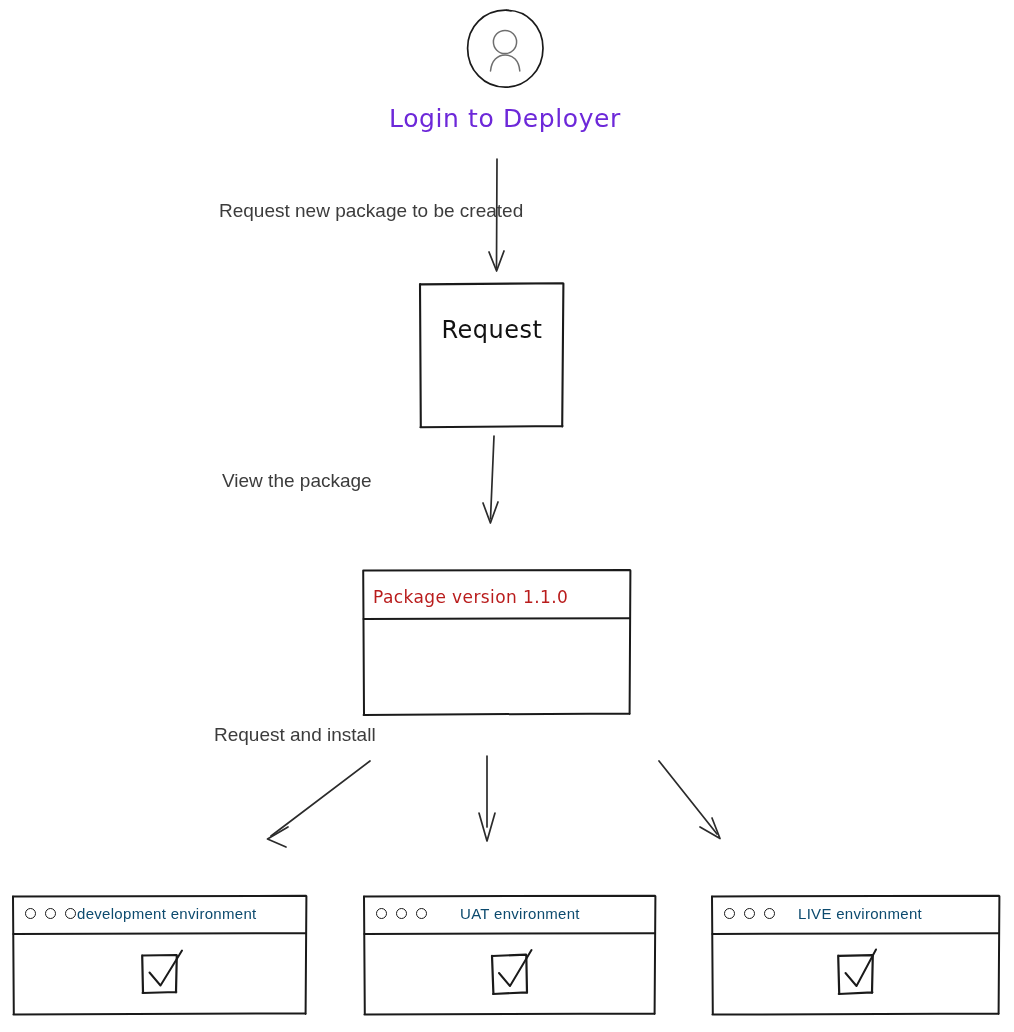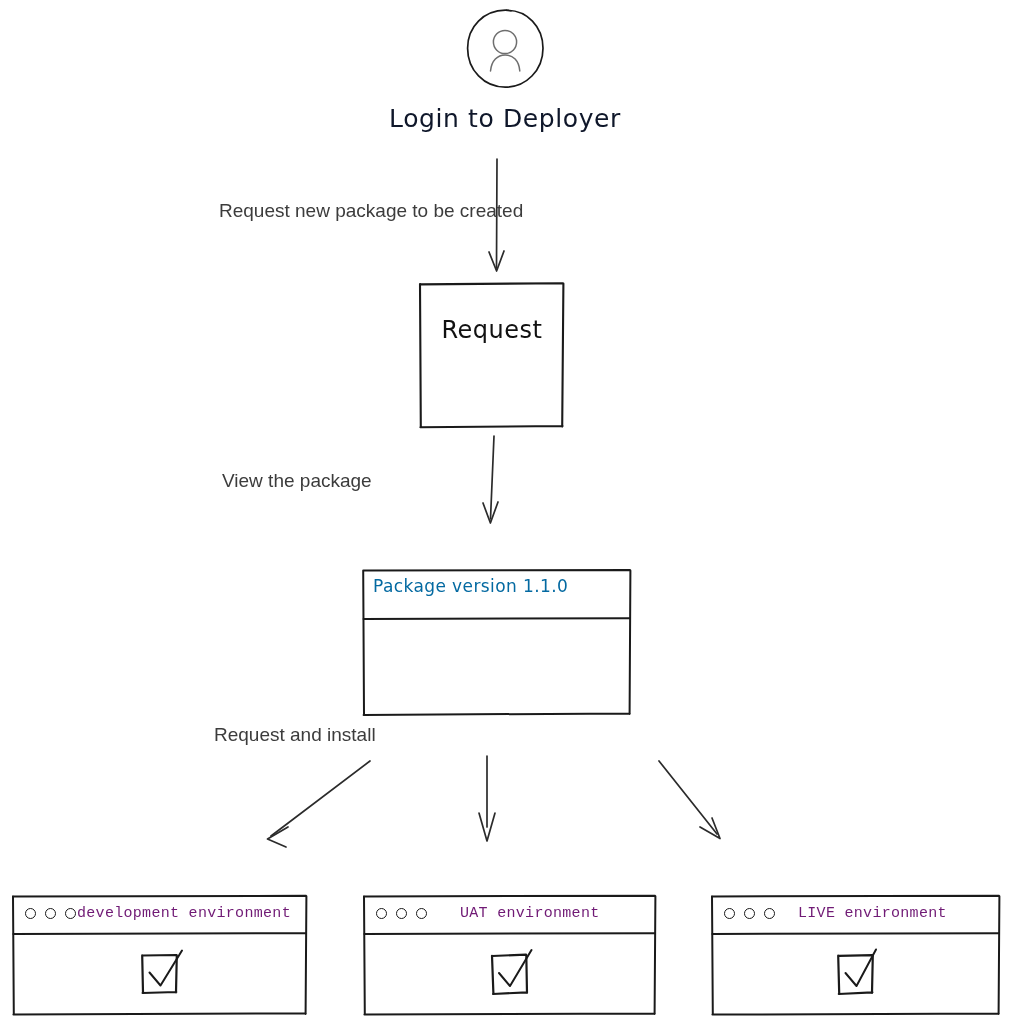--- a/index.html
+++ b/index.html
@@ -41,21 +41,21 @@
     height: 86px;
   }
   #actor-label {
     position: absolute;
     left: -75px;
     top: 96px;
     width: 250px;
     text-align: center;
     font-family: "DejaVu Sans", sans-serif;
     font-size: 25px;
-    color: #0f172a;
+    color: #6d28d9;
     letter-spacing: 0.6px;
     white-space: nowrap;
   }
 
   
   .sketch-box {
     position: absolute;
     background: #ffffff;
   }
   .sketch-box > svg {
@@ -85,24 +85,24 @@
 
   #package-window {
     left: 361px;
     top: 568px;
     width: 272px;
     height: 148px;
   }
   #package-version-text {
     position: absolute;
     left: 12px;
-    top: 8px;
+    top: 19px;
     font-family: "DejaVu Sans", sans-serif;
     font-size: 17px;
-    color: #0369a1;
+    color: #b91c1c;
     letter-spacing: 0.4px;
     white-space: nowrap;
   }
 
   
   .env-window {
     position: absolute;
     height: 122px;
     background: #ffffff;
   }
@@ -128,23 +128,23 @@
   .env-dot {
     width: 11px;
     height: 11px;
     border: 1.6px solid #1a1a1a;
     border-radius: 50%;
     box-sizing: border-box;
   }
   .env-title {
     position: absolute;
     top: 11px;
-    font-family: Liberation Mono, monospace;
+    font-family: Liberation Sans, sans-serif;
     font-size: 15px;
-    color: #701a75;
+    color: #0c4a6e;
     letter-spacing: 0.3px;
     white-space: nowrap;
   }
   #env-dev  .env-title { left: 66px; }
   #env-uat  .env-title { left: 98px; }
   #env-live .env-title { left: 88px; text-align: right; }
 
   .env-check {
     position: absolute;
     left: 50%;

